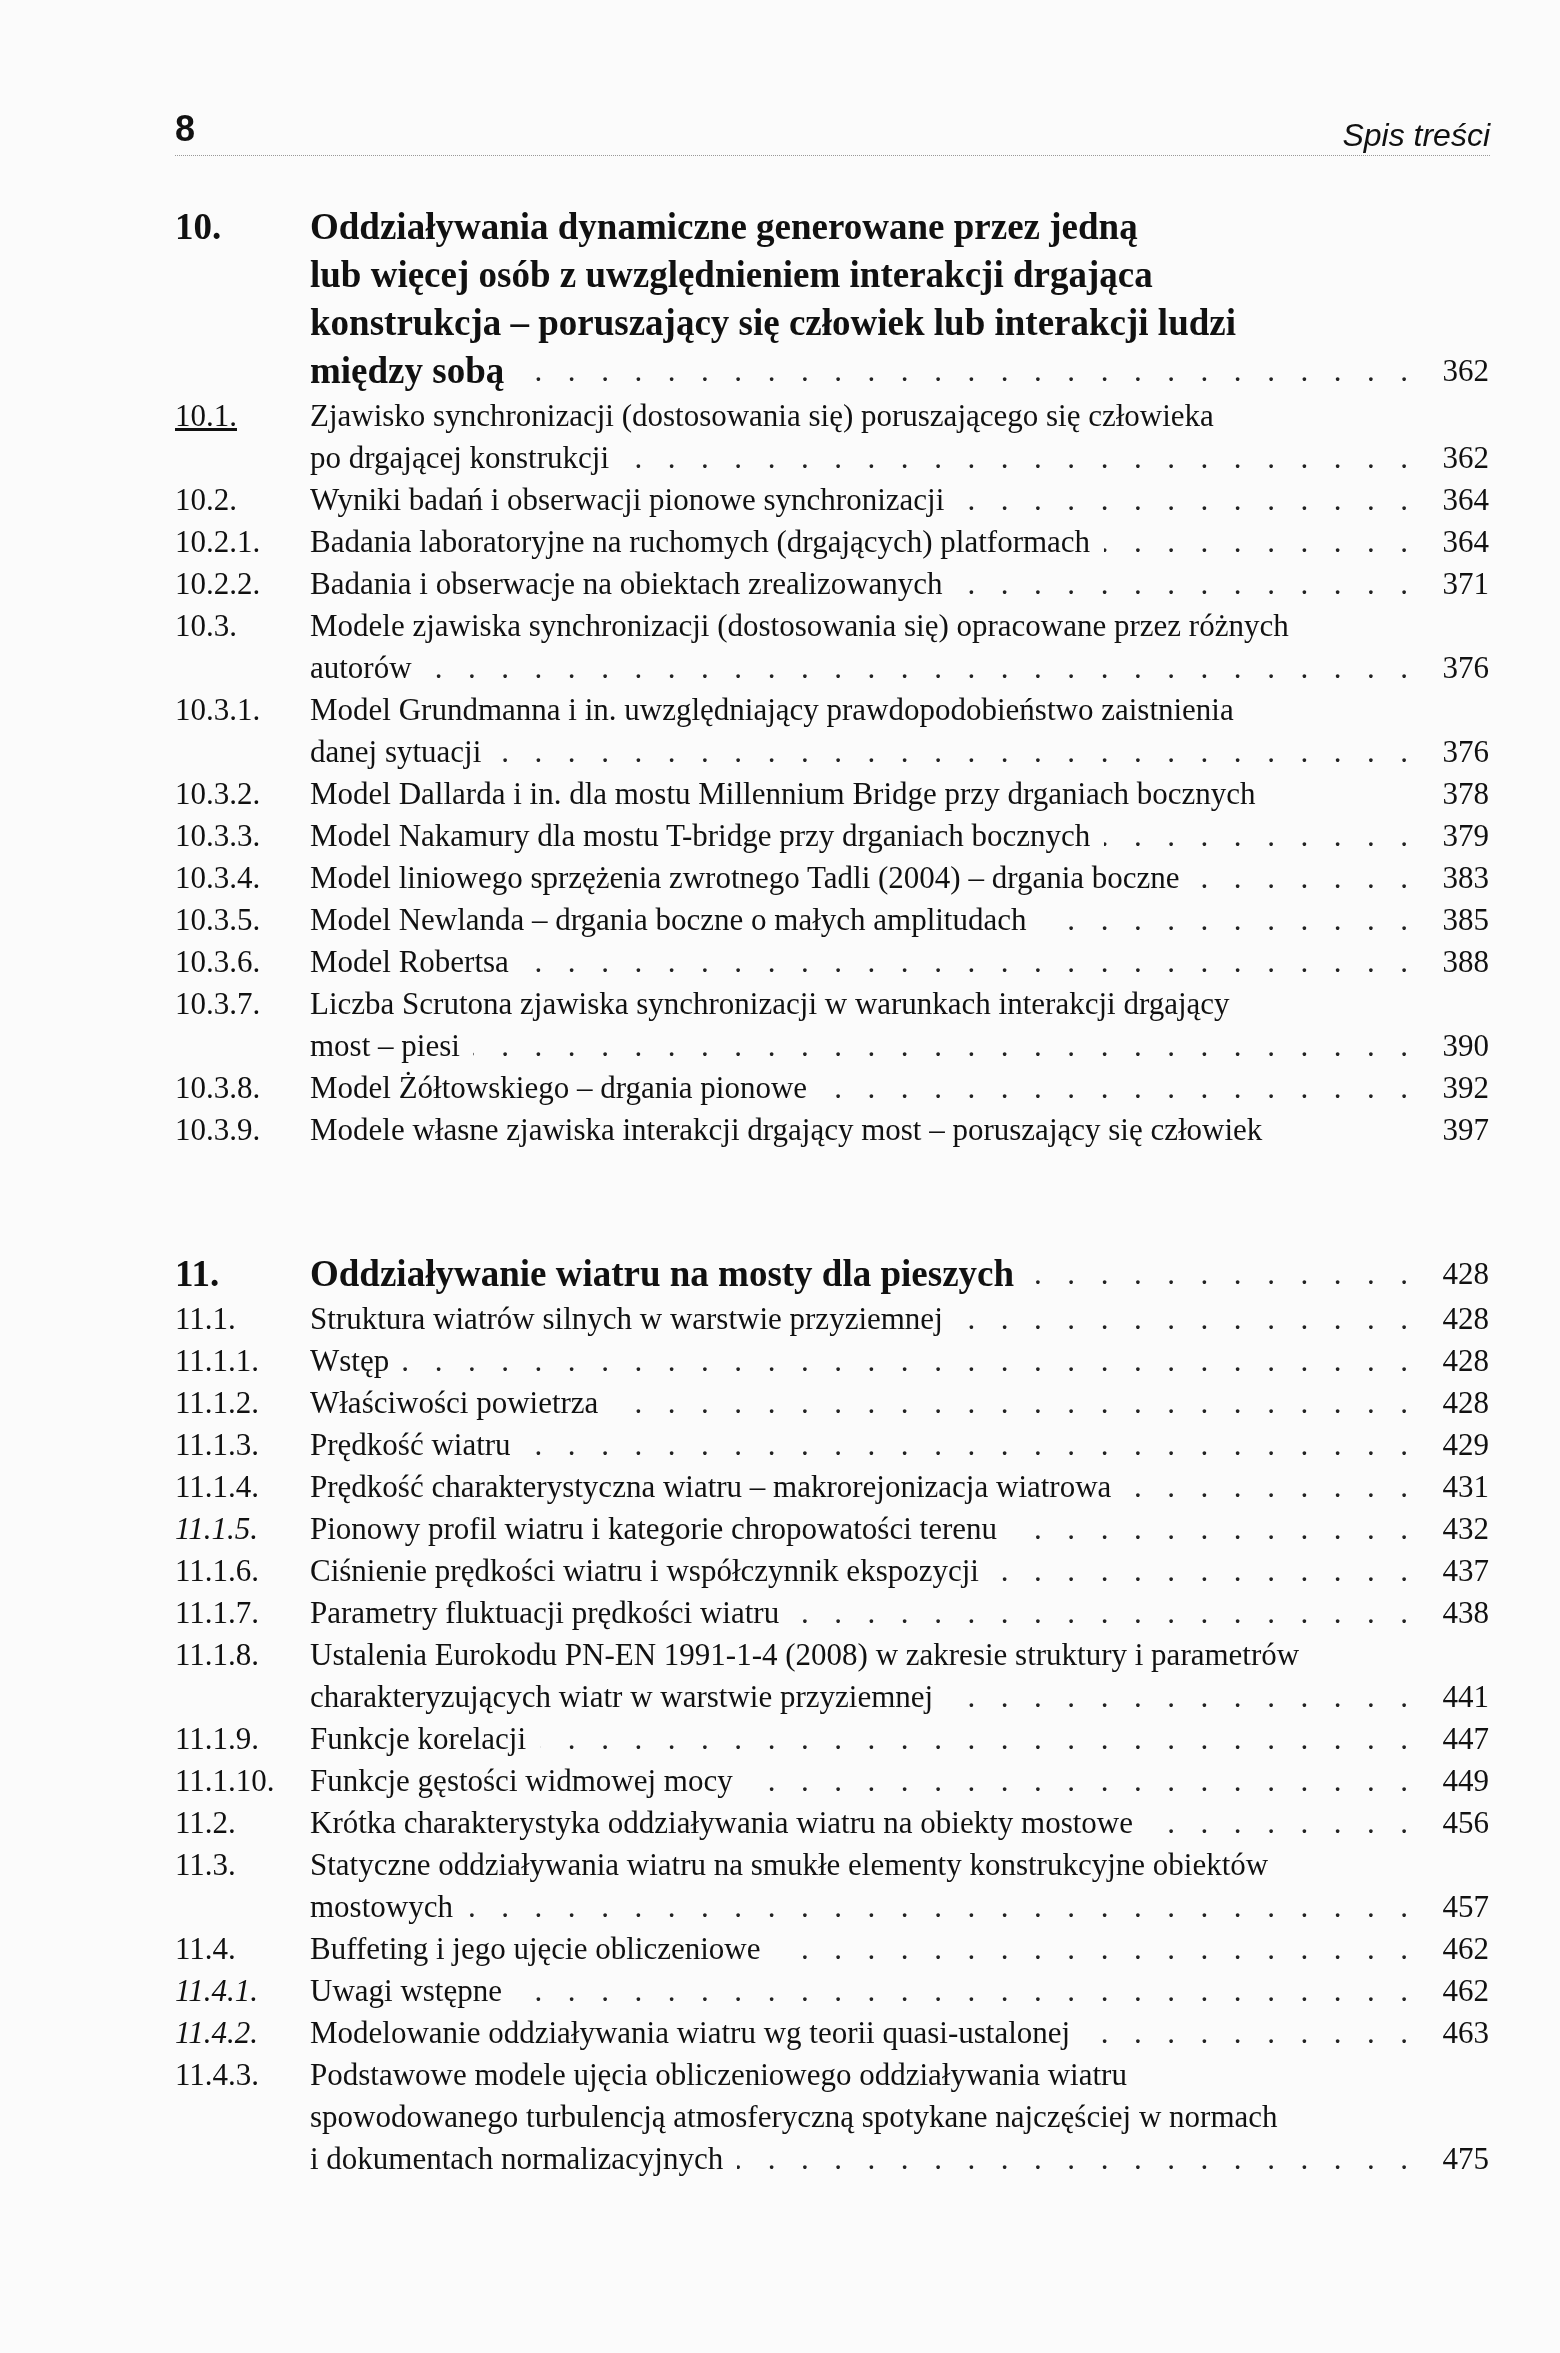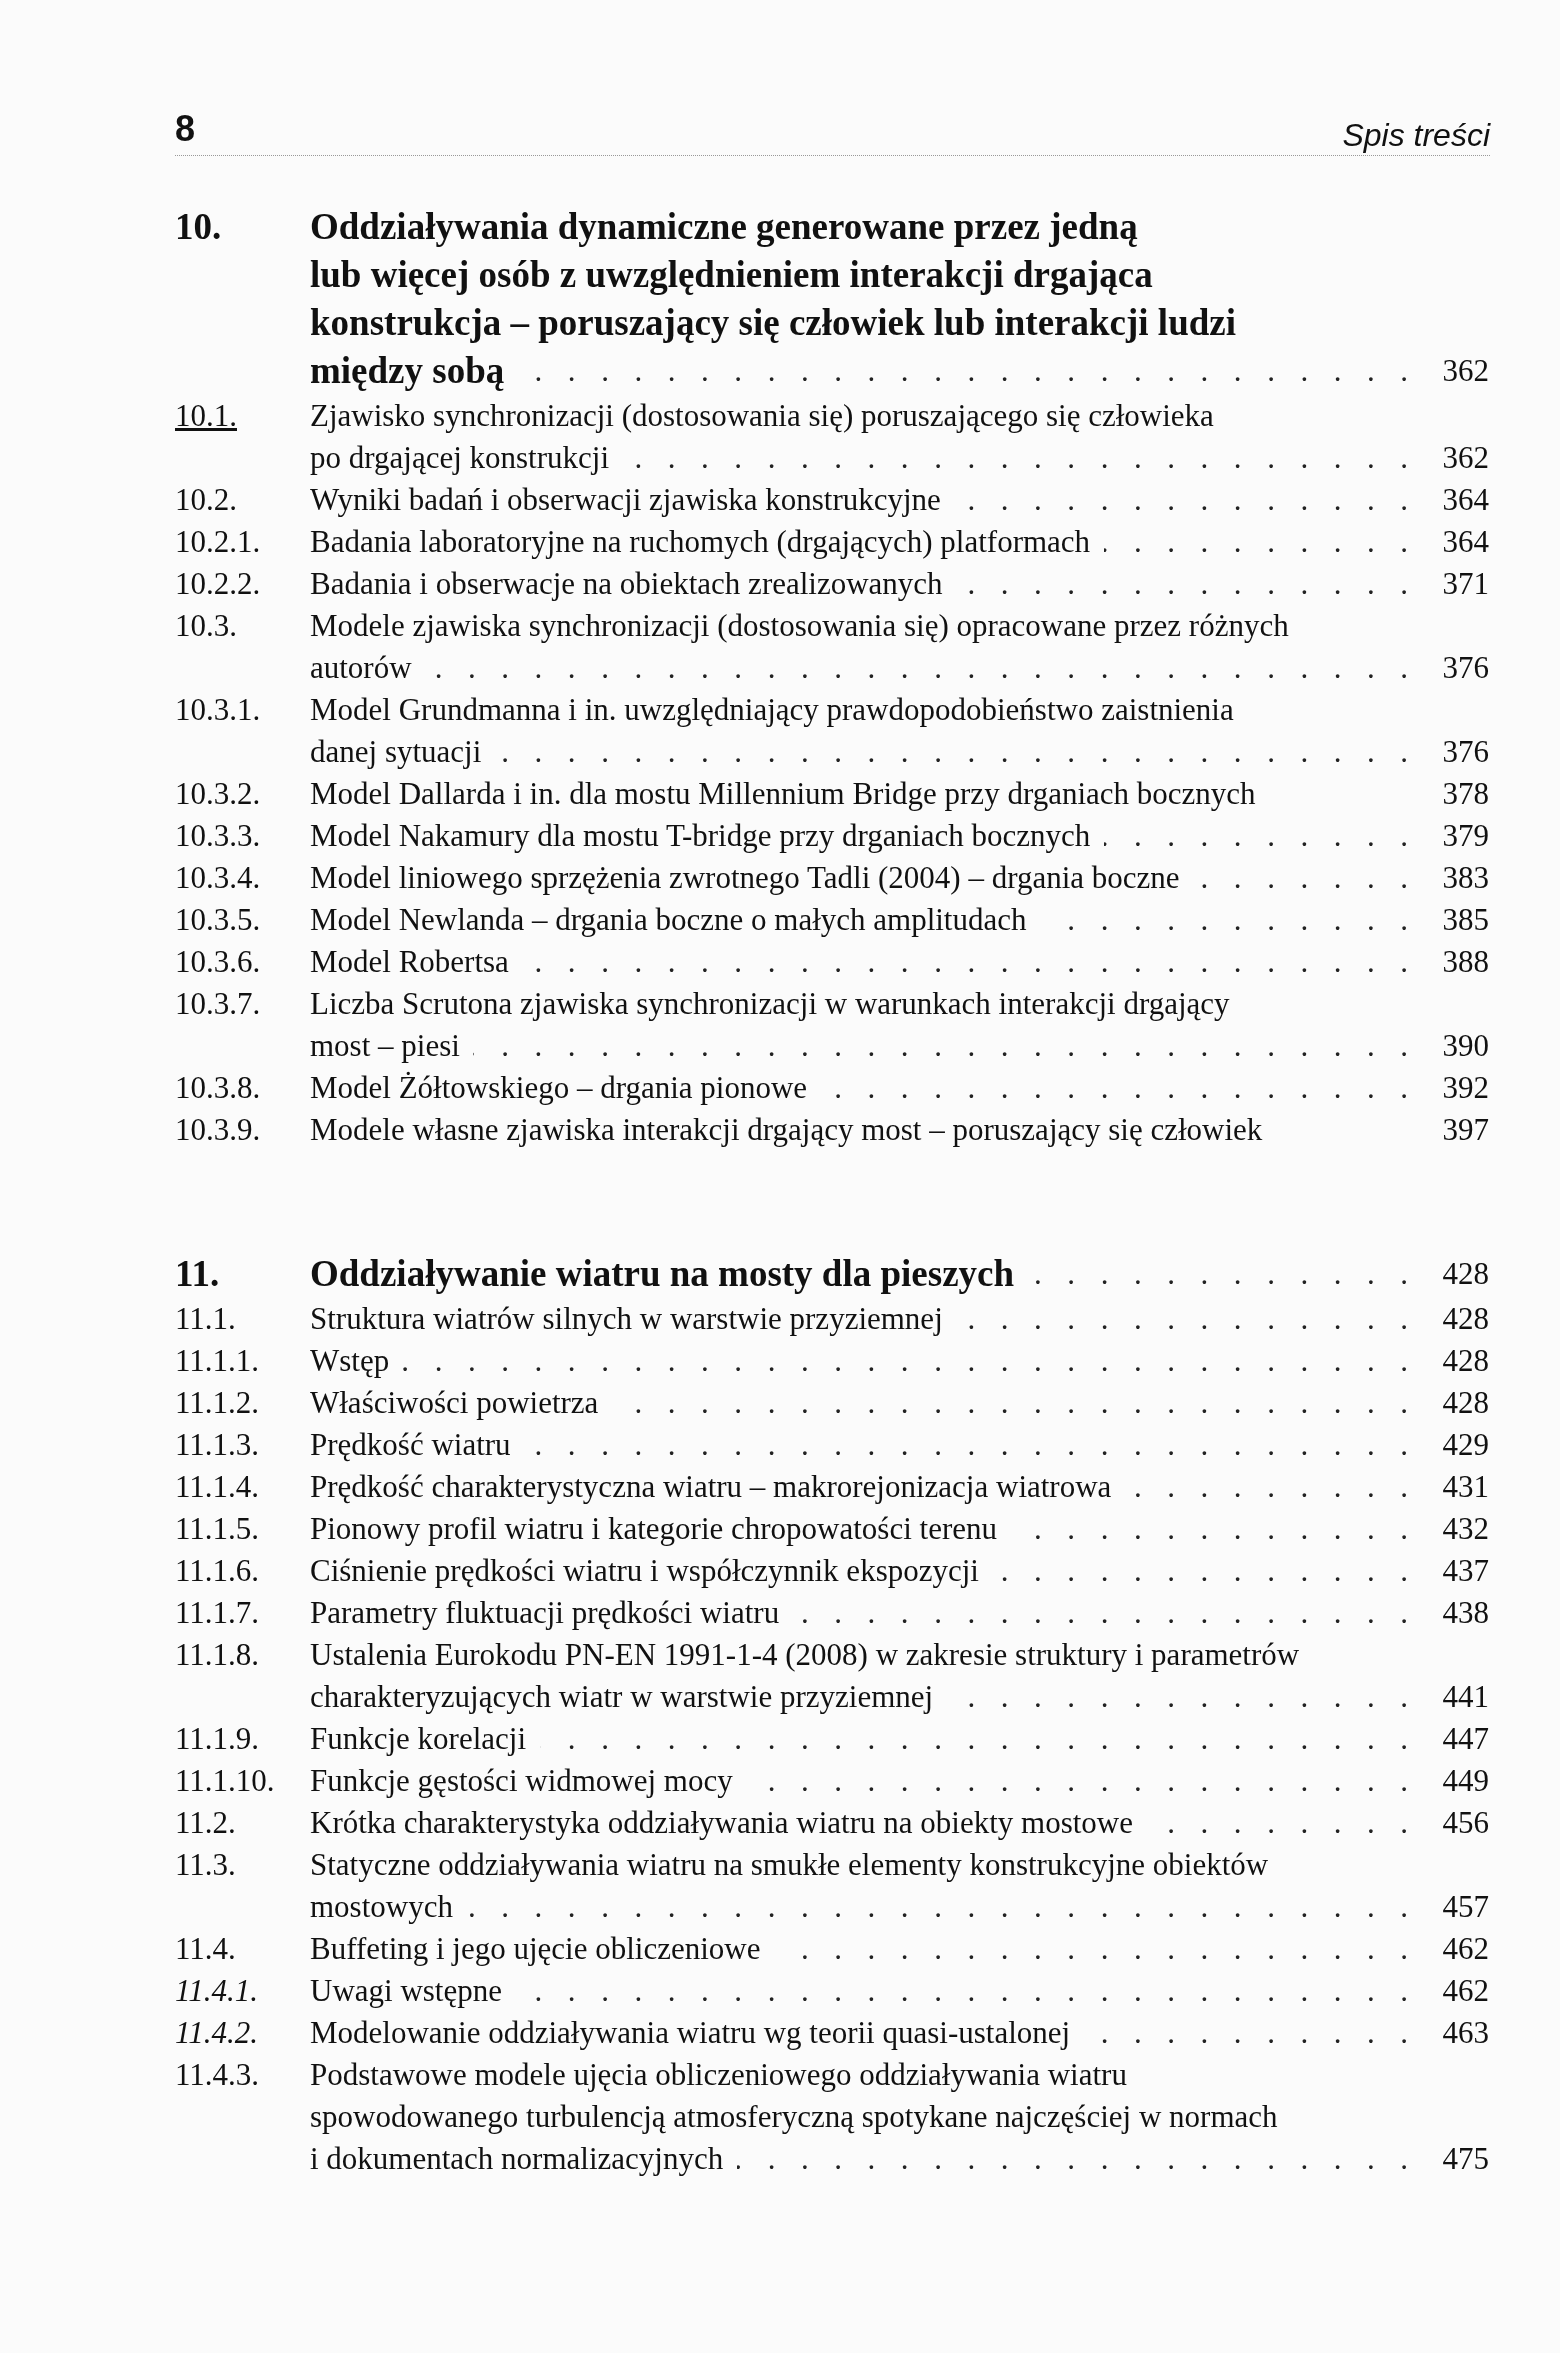--- a/index.html
+++ b/index.html
@@ -65,21 +65,21 @@
           <span class="t">po drgającej konstrukcji</span>
           <span class="dots">. . . . . . . . . . . . . . . . . . . . . . . . . . . . . . . . . . . . . . . . . . . . . . . . . . . . . . . . . . . . . . . . . . . . . . . . . . . . . . . . . . . . . . . . . . . . . . . . . . . . . . . . . . . . . . . . . . . . . . . . </span>
           <span class="pg">362</span>
         </div>
       </div>
     </div>
     <div class="row">
       <span class="num" style="align-self: flex-start;">10.2.</span>
       <div class="txt-wrap">
         <div class="line">
-          <span class="t">Wyniki badań i obserwacji zjawiska konstrukcyjne</span>
+          <span class="t">Wyniki badań i obserwacji pionowe synchronizacji</span>
           <span class="dots">. . . . . . . . . . . . . . . . . . . . . . . . . . . . . . . . . . . . . . . . . . . . . . . . . . . . . . . . . . . . . . . . . . . . . . . . . . . . . . . . . . . . . . . . . . . . . . . . . . . . . . . . . . . . . . . . . . . . . . . . </span>
           <span class="pg">364</span>
         </div>
       </div>
     </div>
     <div class="row">
       <span class="num" style="align-self: flex-start;">10.2.1.</span>
       <div class="txt-wrap">
         <div class="line">
           <span class="t">Badania laboratoryjne na ruchomych (drgających) platformach</span>
@@ -262,21 +262,21 @@
       <span class="num" style="align-self: flex-start;">11.1.4.</span>
       <div class="txt-wrap">
         <div class="line">
           <span class="t">Prędkość charakterystyczna wiatru – makrorejonizacja wiatrowa</span>
           <span class="dots">. . . . . . . . . . . . . . . . . . . . . . . . . . . . . . . . . . . . . . . . . . . . . . . . . . . . . . . . . . . . . . . . . . . . . . . . . . . . . . . . . . . . . . . . . . . . . . . . . . . . . . . . . . . . . . . . . . . . . . . . </span>
           <span class="pg">431</span>
         </div>
       </div>
     </div>
     <div class="row">
-      <span class="num" style="align-self: flex-start;">11.1.5.</span>
+      <span class="num" style="align-self: flex-start; font-style: italic;">11.1.5.</span>
       <div class="txt-wrap">
         <div class="line">
           <span class="t">Pionowy profil wiatru i kategorie chropowatości terenu</span>
           <span class="dots">. . . . . . . . . . . . . . . . . . . . . . . . . . . . . . . . . . . . . . . . . . . . . . . . . . . . . . . . . . . . . . . . . . . . . . . . . . . . . . . . . . . . . . . . . . . . . . . . . . . . . . . . . . . . . . . . . . . . . . . . </span>
           <span class="pg">432</span>
         </div>
       </div>
     </div>
     <div class="row">
       <span class="num" style="align-self: flex-start;">11.1.6.</span>

